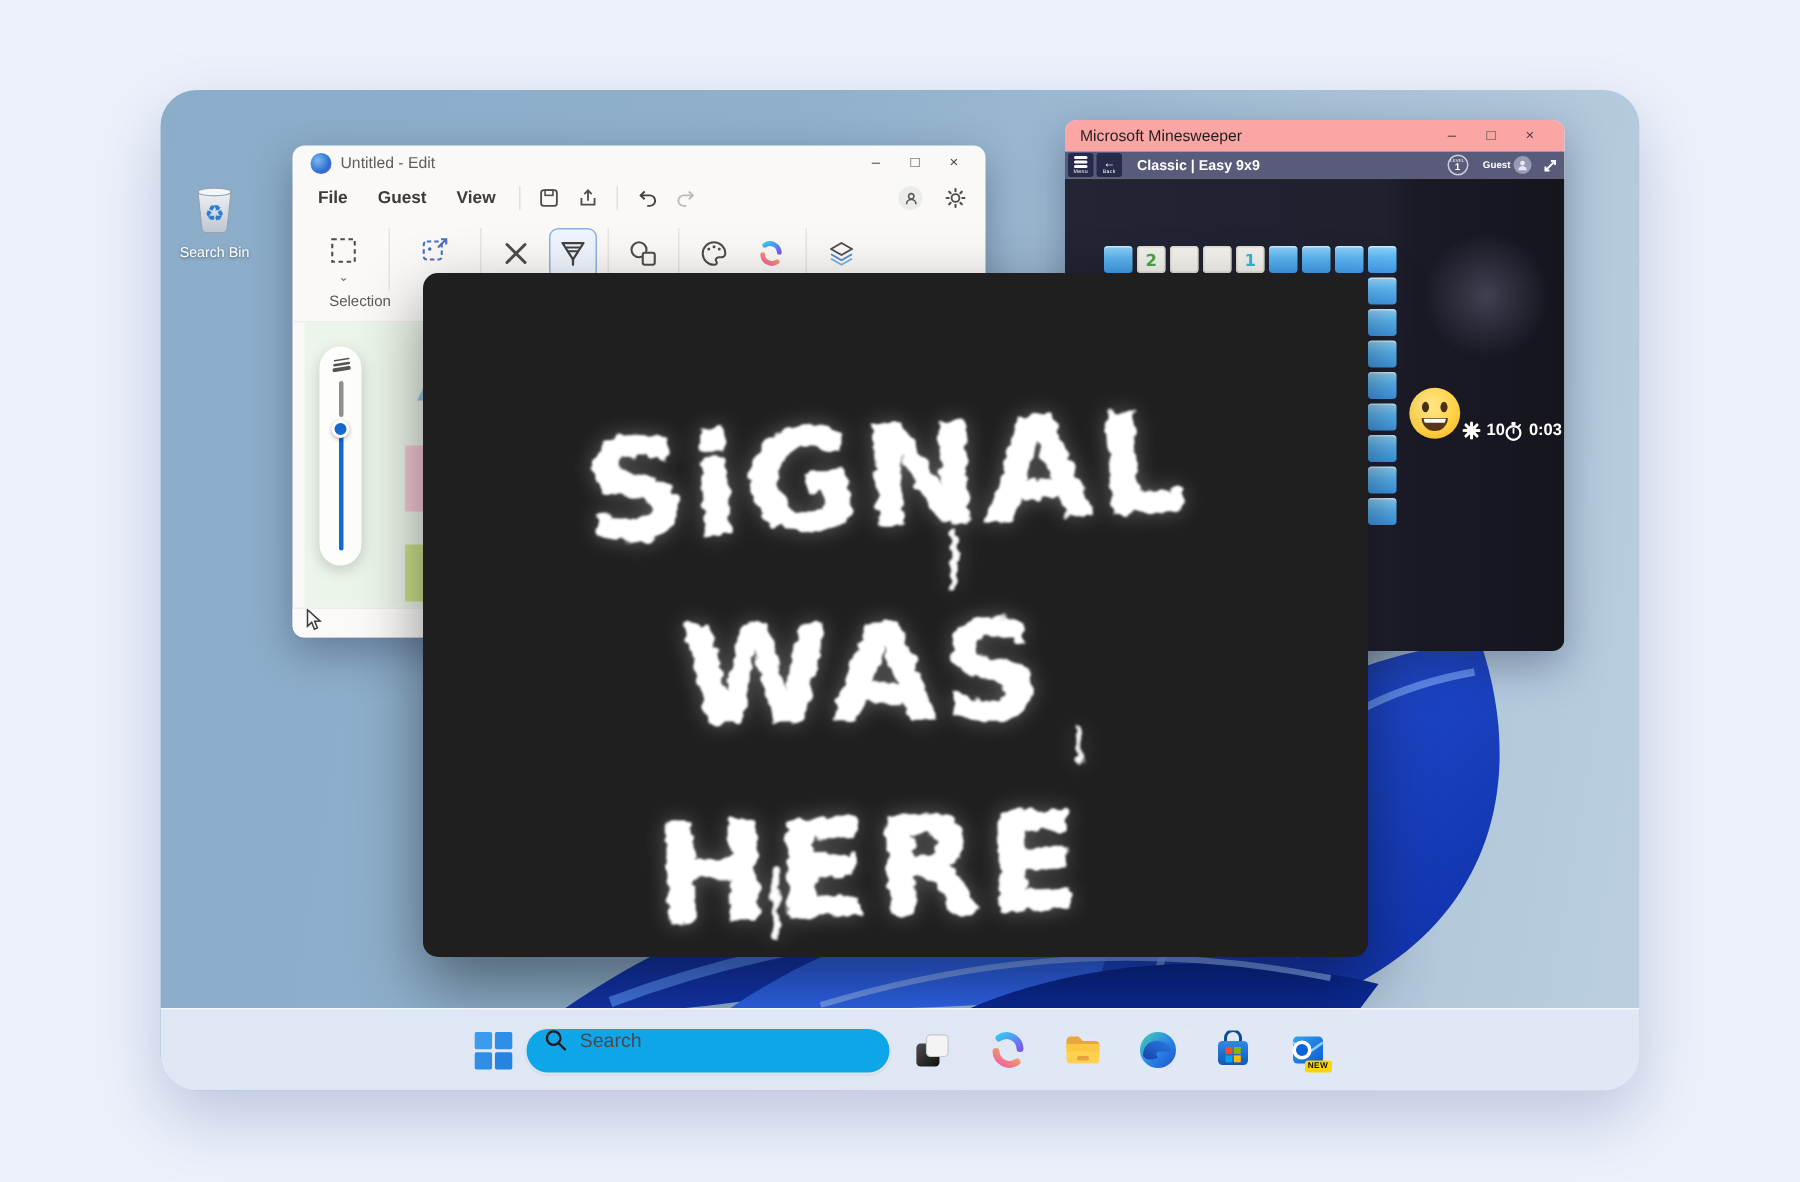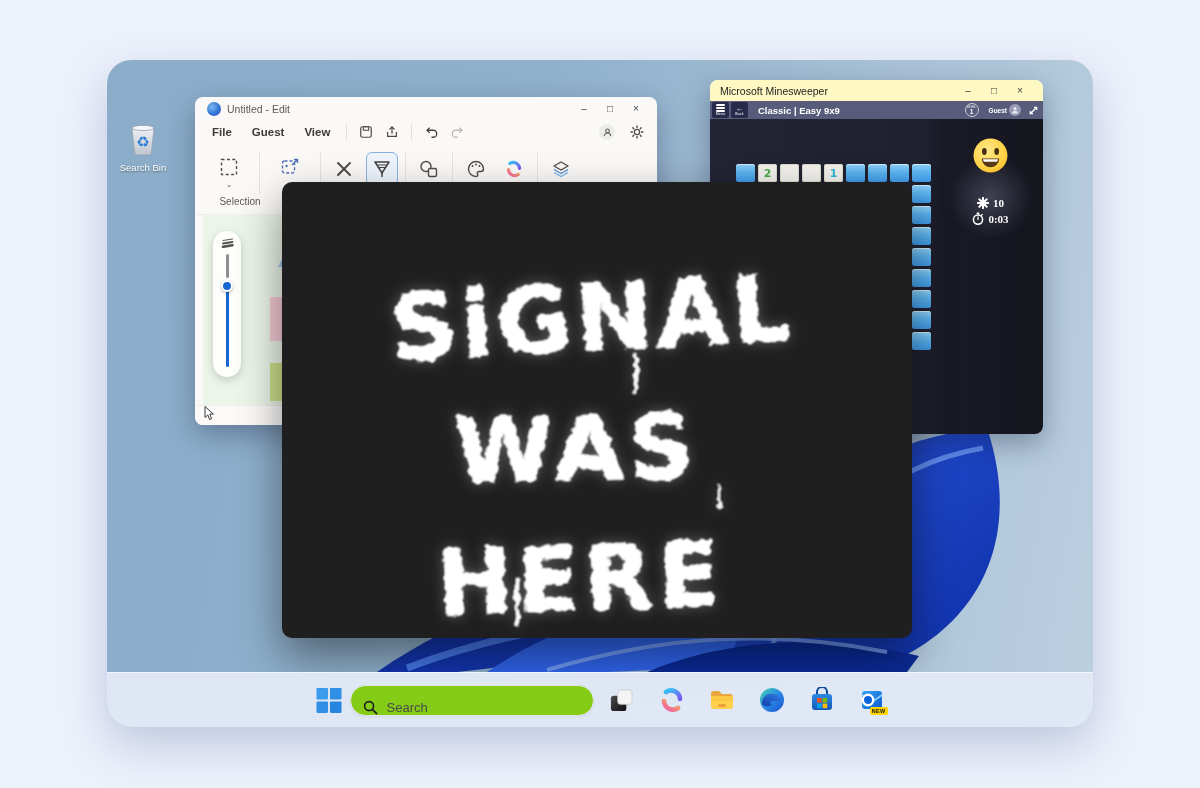--- a/index.html
+++ b/index.html
@@ -44,55 +44,55 @@
   .paint-status{position:absolute;left:0;right:0;bottom:0;height:20px;background:#fbfaf9;border-top:1px solid #efedea;}
   .shape{position:absolute;}
   .slider-panel{position:absolute;left:10px;top:16px;width:28px;height:146px;background:#fdfdfc;border-radius:14px;box-shadow:0 3px 10px rgba(0,0,0,.18);display:flex;flex-direction:column;align-items:center;padding-top:7px;}
   .slider-track{position:relative;width:3px;flex:1;margin:6px 0 10px;}
   .tr-gray{position:absolute;left:0;top:0;width:3px;height:24px;background:#8f8f8f;border-radius:2px;}
   .tr-blue{position:absolute;left:0;top:36px;bottom:0;width:3px;background:#1668d0;border-radius:2px;}
   .thumb{position:absolute;left:-4.5px;top:26px;width:12px;height:12px;border-radius:50%;background:#1668d0;border:2px solid #fff;box-shadow:0 1px 3px rgba(0,0,0,.3);}
 
   
   .mines{left:603px;top:20px;width:333px;height:354px;background:#f4f3f7;}
-  .mines-title{height:21px;display:flex;align-items:center;padding:0 10px;background:#fef9c3;}
+  .mines-title{height:21px;display:flex;align-items:center;padding:0 10px;background:#fca5a5;}
   .mines-title .t{font-size:10.5px;color:#1f1f1f;}
   .mines-title .sp{flex:1;}
   .mines-header{height:18px;background:#595b7a;display:flex;align-items:center;padding:0 2px;position:relative;}
   .hd-btn{width:17px;height:16px;background:#282a4a;border-radius:2px;margin-right:2px;display:flex;flex-direction:column;align-items:center;justify-content:center;color:#fff;}
   .hd-btn .g{font-size:8px;line-height:7px;}
   .hd-btn .l{font-size:3.5px;line-height:4px;letter-spacing:.2px;}
   .hamb{width:9px;display:flex;flex-direction:column;gap:1.5px;}
   .hamb i{display:block;height:1.5px;background:#fff;border-radius:1px;}
   .mode-title{font-size:9.5px;font-weight:bold;color:#fff;margin-left:8px;}
   .mines-header .sp{flex:1;}
   .lvl-badge{width:14px;height:14px;border-radius:50%;border:1.5px solid #cdced9;display:flex;flex-direction:column;align-items:center;justify-content:center;color:#fff;margin-right:10px;}
   .lvl-badge .ll{font-size:3px;line-height:3px;}
   .lvl-badge .lv{font-size:6.5px;line-height:6px;font-weight:bold;}
   .guest{font-size:6.5px;font-weight:bold;color:#fff;margin-right:2px;}
   .avatar{width:12px;height:12px;border-radius:50%;background:#9a9ab5;display:flex;align-items:center;justify-content:center;margin-right:4px;}
   .game{position:absolute;left:0;right:0;top:39px;bottom:0;background:linear-gradient(90deg,#232434 0%,#20212f 64%,#191a25 70%,#14151d 100%);}
   .board{position:absolute;left:26px;top:45px;display:grid;grid-template-columns:repeat(9,19px);grid-auto-rows:18px;gap:3px;}
   .tile{border-radius:2.5px;display:flex;align-items:center;justify-content:center;font-size:11px;font-weight:bold;font-family:"DejaVu Sans",sans-serif;}
   .tile.hidden{background:linear-gradient(180deg,#90d2f8 0%,#5cb4f0 45%,#3f99e6 100%);box-shadow:inset 0 1px 0 rgba(255,255,255,.55);}
   .tile.revealed{background:#f3f1ec;box-shadow:inset 0 0 0 1px #dddace;}
-  .hud{position:absolute;left:228px;right:0;top:0;bottom:0;display:flex;flex-direction:column;align-items:center;padding-top:18px;font-family:Liberation Serif, serif;}
+  .hud{position:absolute;left:228px;right:0;top:0;bottom:0;display:flex;align-items:center;padding-top:18px;}
   .smiley-glow{position:absolute;left:50%;top:36px;width:84px;height:84px;transform:translateX(-50%);border-radius:50%;background:radial-gradient(closest-side,rgba(130,130,160,.38),rgba(0,0,0,0));}
   .hud-row{display:flex;align-items:center;gap:4px;color:#fff;font-size:11px;font-weight:bold;margin-top:3px;position:relative;}
   .smiley-wrap{position:relative;margin-bottom:16px;}
 
   
   .overlay{position:absolute;left:175px;top:122px;width:630px;height:456px;background:#1f1f1f;border-radius:10px;z-index:50;box-shadow:0 18px 44px rgba(0,0,0,.45);}
   .overlay svg{filter:drop-shadow(0 0 7px rgba(255,255,255,.28));}
 
   
   .taskbar{position:absolute;left:0;right:0;bottom:0;height:55px;background:rgba(226,233,246,.96);z-index:60;display:flex;align-items:center;justify-content:center;border-top:1px solid rgba(255,255,255,.6);}
   .tb-row{display:flex;align-items:center;gap:24px;}
   .tb-ic{width:26px;height:26px;display:flex;align-items:center;justify-content:center;position:relative;}
-  .search-pill{width:244px;height:31px;background:#84cc16;border:1px solid #e4e4e8;border-radius:16px;display:flex;align-items:flex-end;padding:0 12px;gap:9px;box-shadow:0 1px 2px rgba(0,0,0,.06);margin-left:-8px;margin-right:-9px;}
+  .search-pill{width:244px;height:31px;background:#0ea5e9;border:1px solid #e4e4e8;border-radius:16px;display:flex;align-items:flex-start;padding:0 12px;gap:9px;box-shadow:0 1px 2px rgba(0,0,0,.06);margin-left:-8px;margin-right:-9px;}
   .search-pill .st{font-size:13px;color:#4a4a4a;}
   .badge-new{position:absolute;right:-3px;bottom:-2px;background:#ffd400;color:#111;font-size:5.5px;font-weight:bold;padding:1px 2px;border-radius:2px;letter-spacing:.3px;}
 
   .cursor{position:absolute;left:9px;bottom:4px;z-index:12;}
 </style>
 </head>
 <body>
 
 <div class="screen">
 

